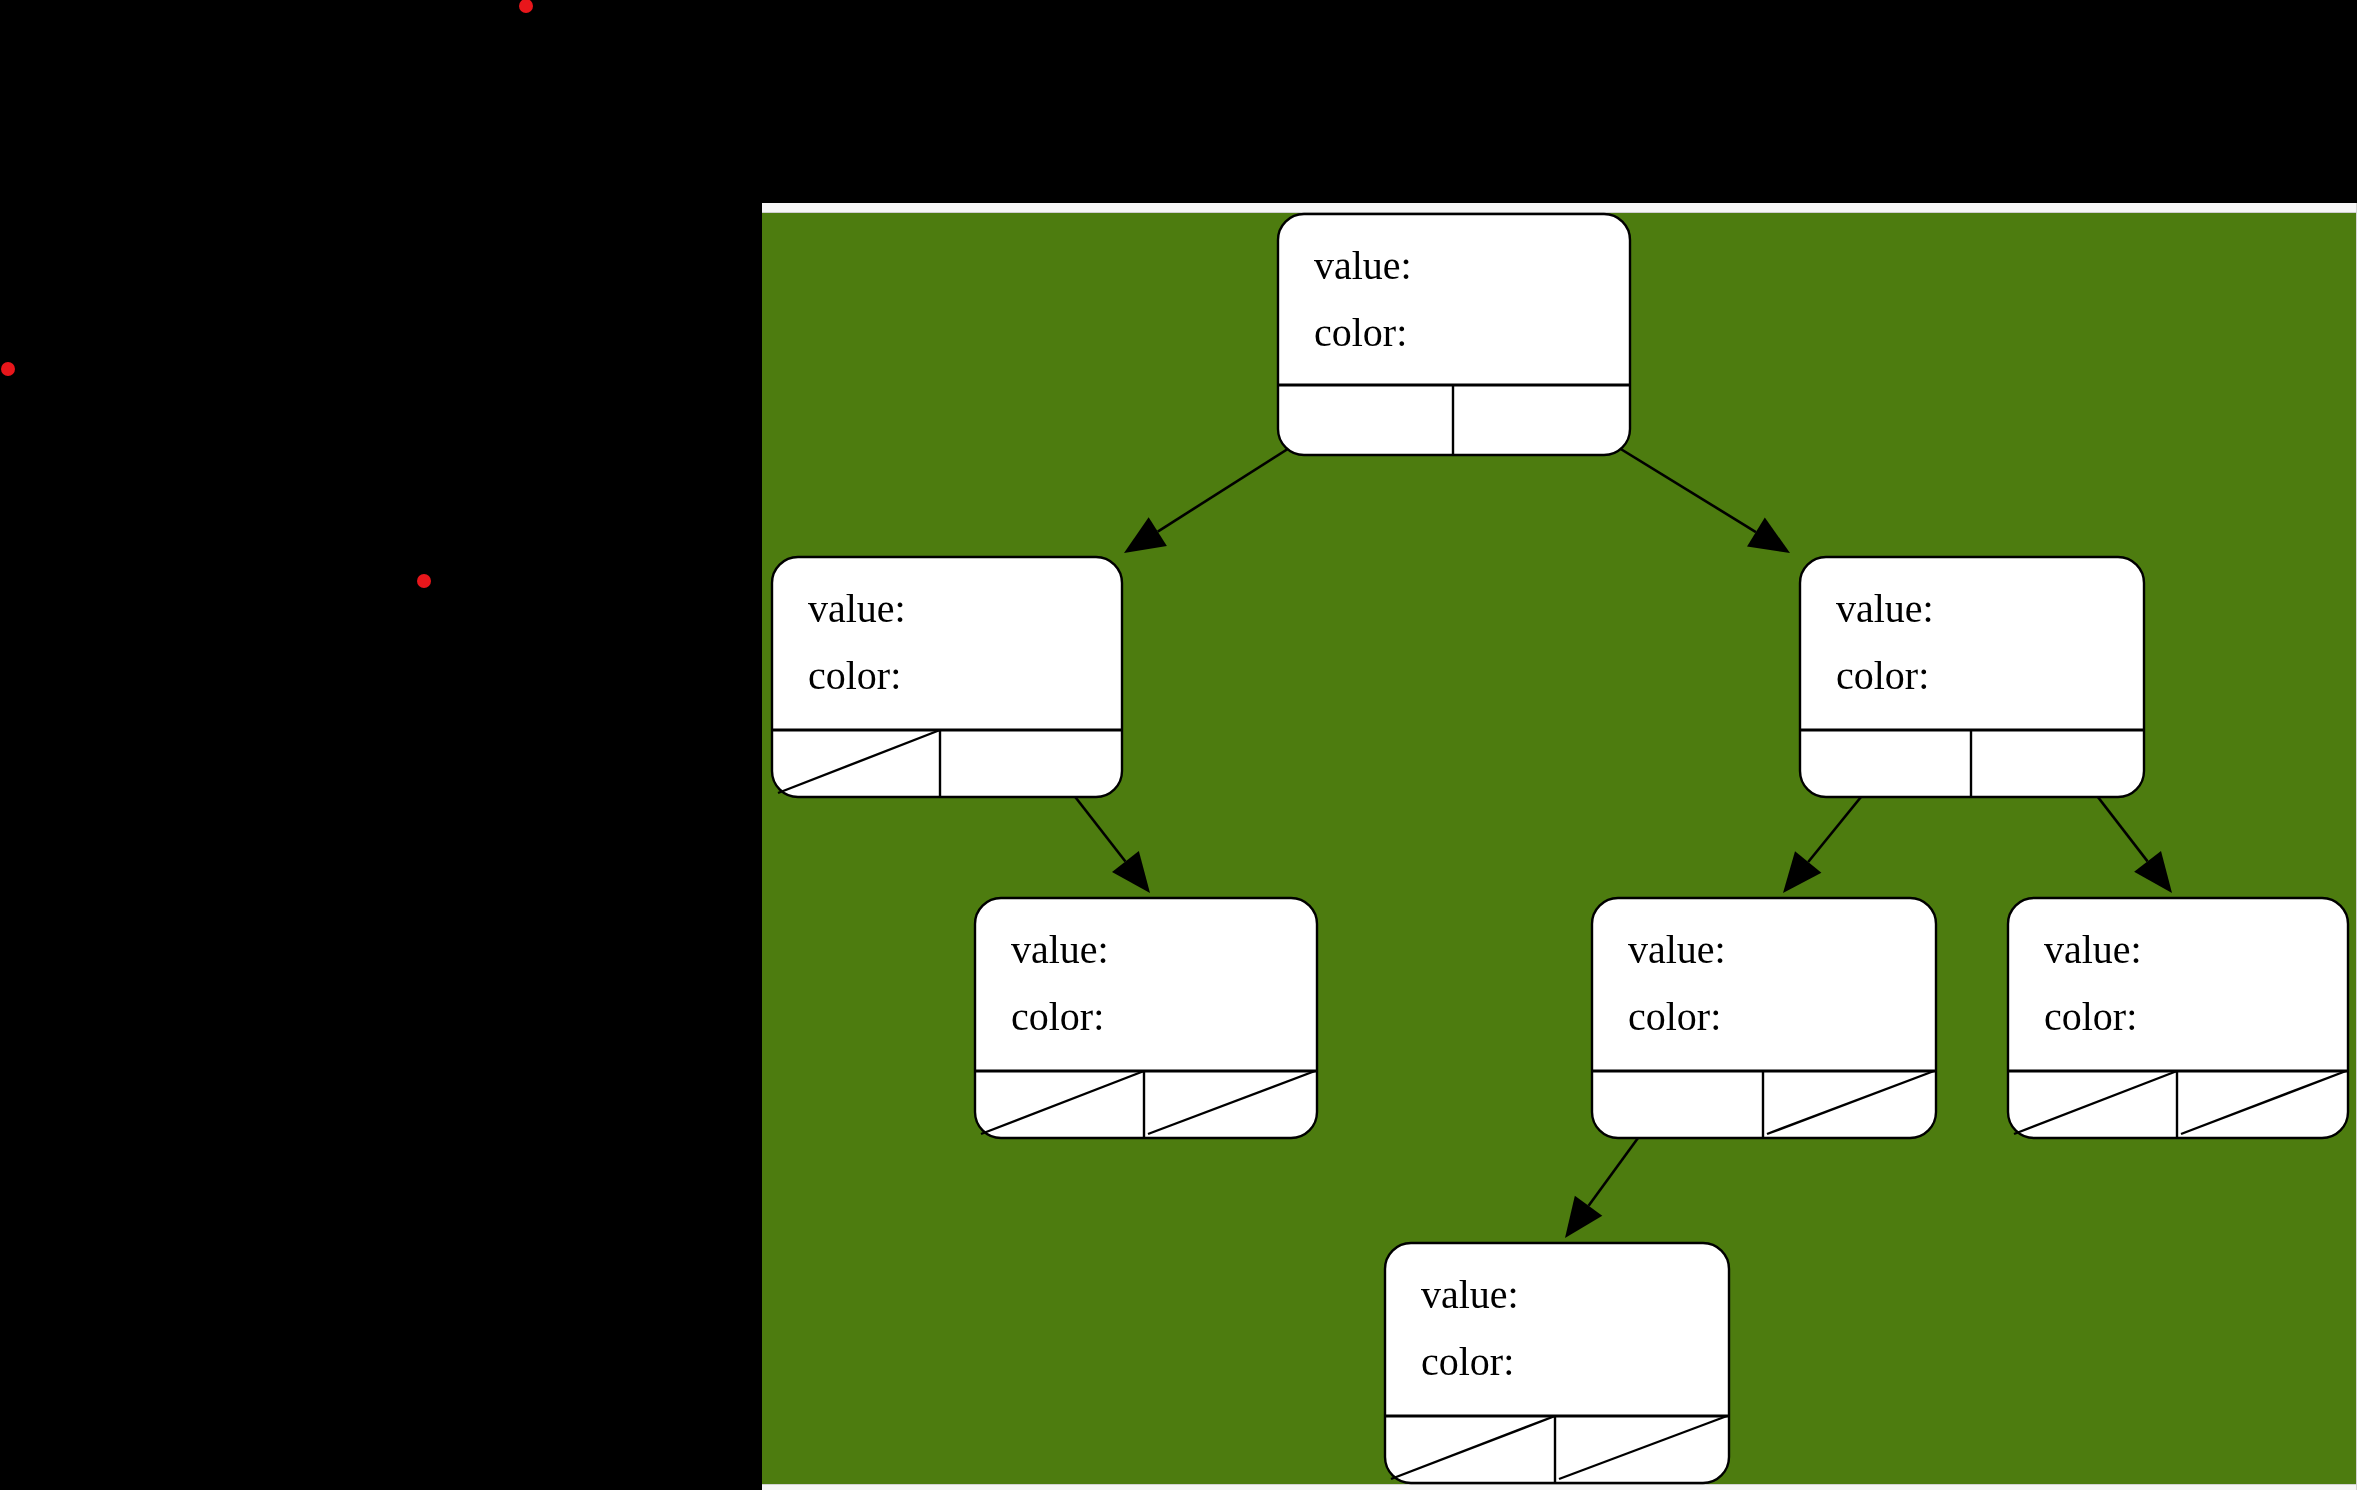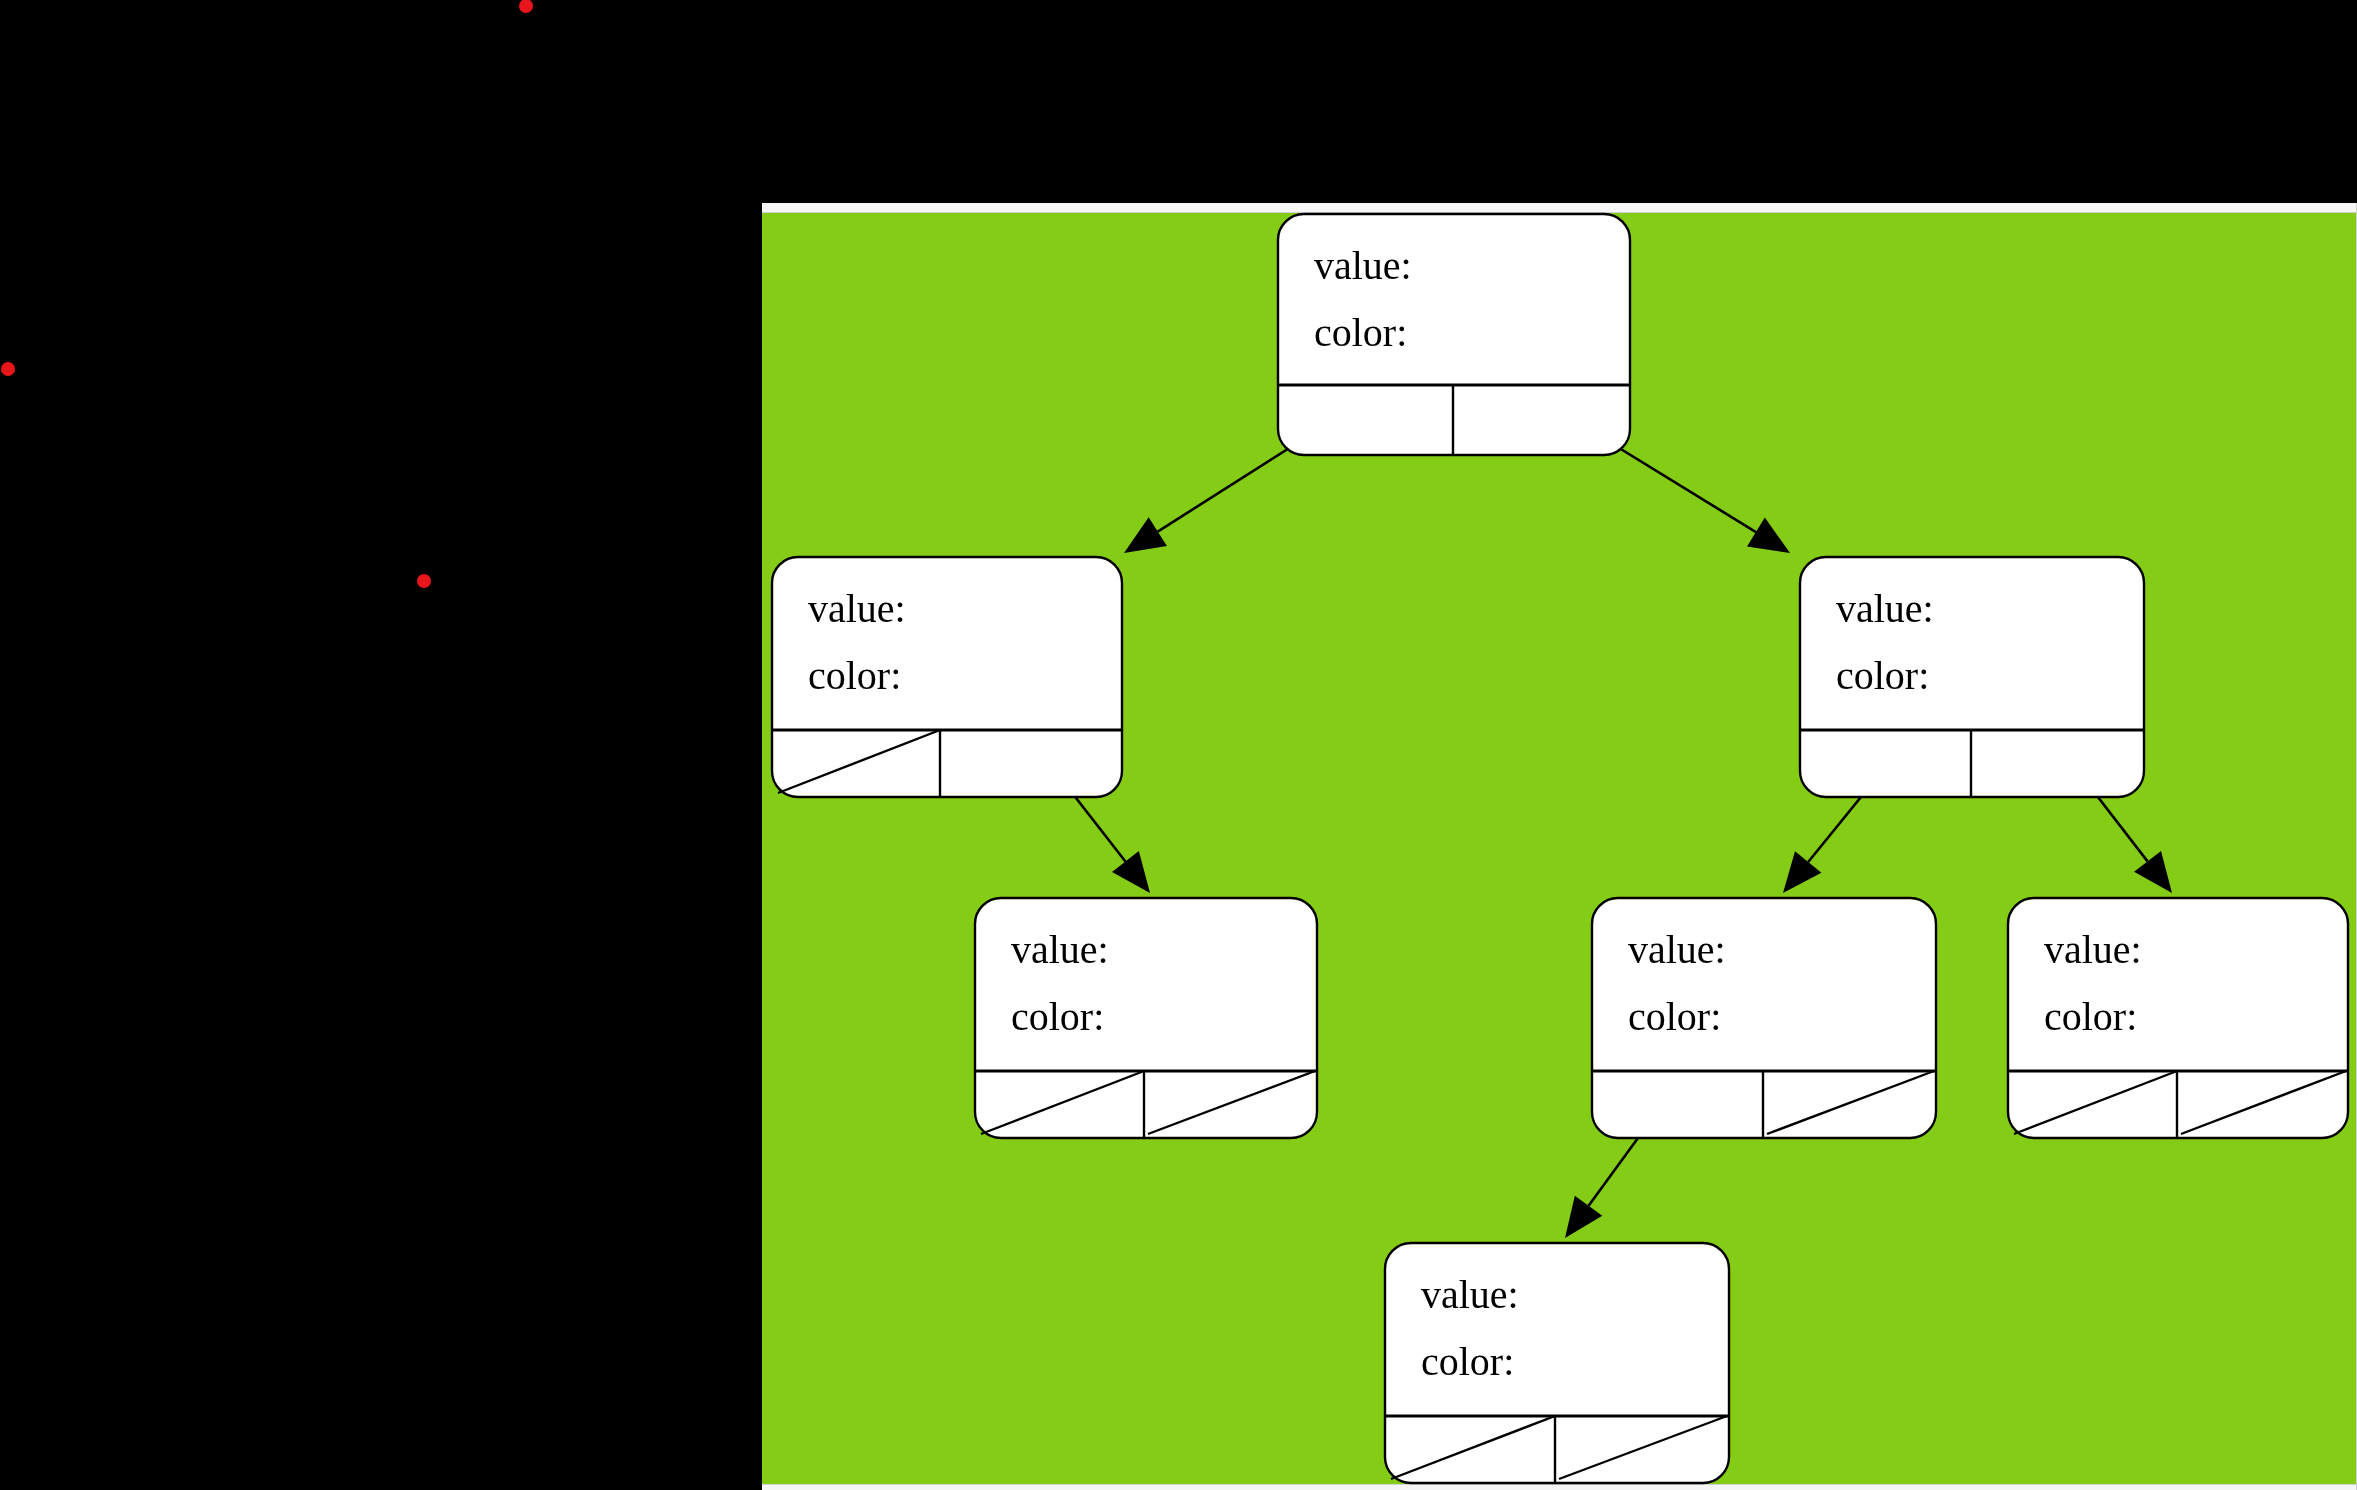--- a/index.html
+++ b/index.html
@@ -94,21 +94,21 @@
 <body style="width: 2357px; height: 1490px; background: rgb(0, 0, 0);">
 
 <div id="root-canvas" style="width: 2357px; height: 1490px; background: rgb(0, 0, 0);"></div>
 
 <div id="markers-layer">
     <div class="marker-dot" style="left: 519px; top: -1px; width: 14px; height: 14px; background: rgb(232, 22, 27);"></div>
     <div class="marker-dot" style="left: 1px; top: 362px; width: 14px; height: 14px; background: rgb(232, 22, 27);"></div>
     <div class="marker-dot" style="left: 417px; top: 574px; width: 14px; height: 14px; background: rgb(232, 22, 27);"></div>
   </div>
 
-<div id="diagram-panel" style="left: 762px; top: 203px; width: 1595px; height: 1287px; background: #84cc16;">
+<div id="diagram-panel" style="left: 762px; top: 203px; width: 1595px; height: 1287px; background: #4d7c0f;">
   <div id="panel-top-strip" style="background: rgb(246, 246, 246);"></div>
   <div id="panel-bottom-strip" style="background: rgb(246, 246, 246);"></div>
   <div id="panel-right-rule"></div>
   <svg id="tree-svg" xmlns="http://www.w3.org/2000/svg" width="1595" height="1287" viewBox="0 0 1595 1287">
       <g>
         <line x1="603" y1="197" x2="395.7695190190032" y2="328.5612597099274" class="edge-line"></line>
         <polygon points="362,350 386.6580543957224,314.20921412685107 404.88098364228404,342.91330529300376" class="edge-head"></polygon>
       </g>
       <g>
         <line x1="779" y1="197" x2="993.9195769232294" y2="329.05901714559883" class="edge-line"></line>

